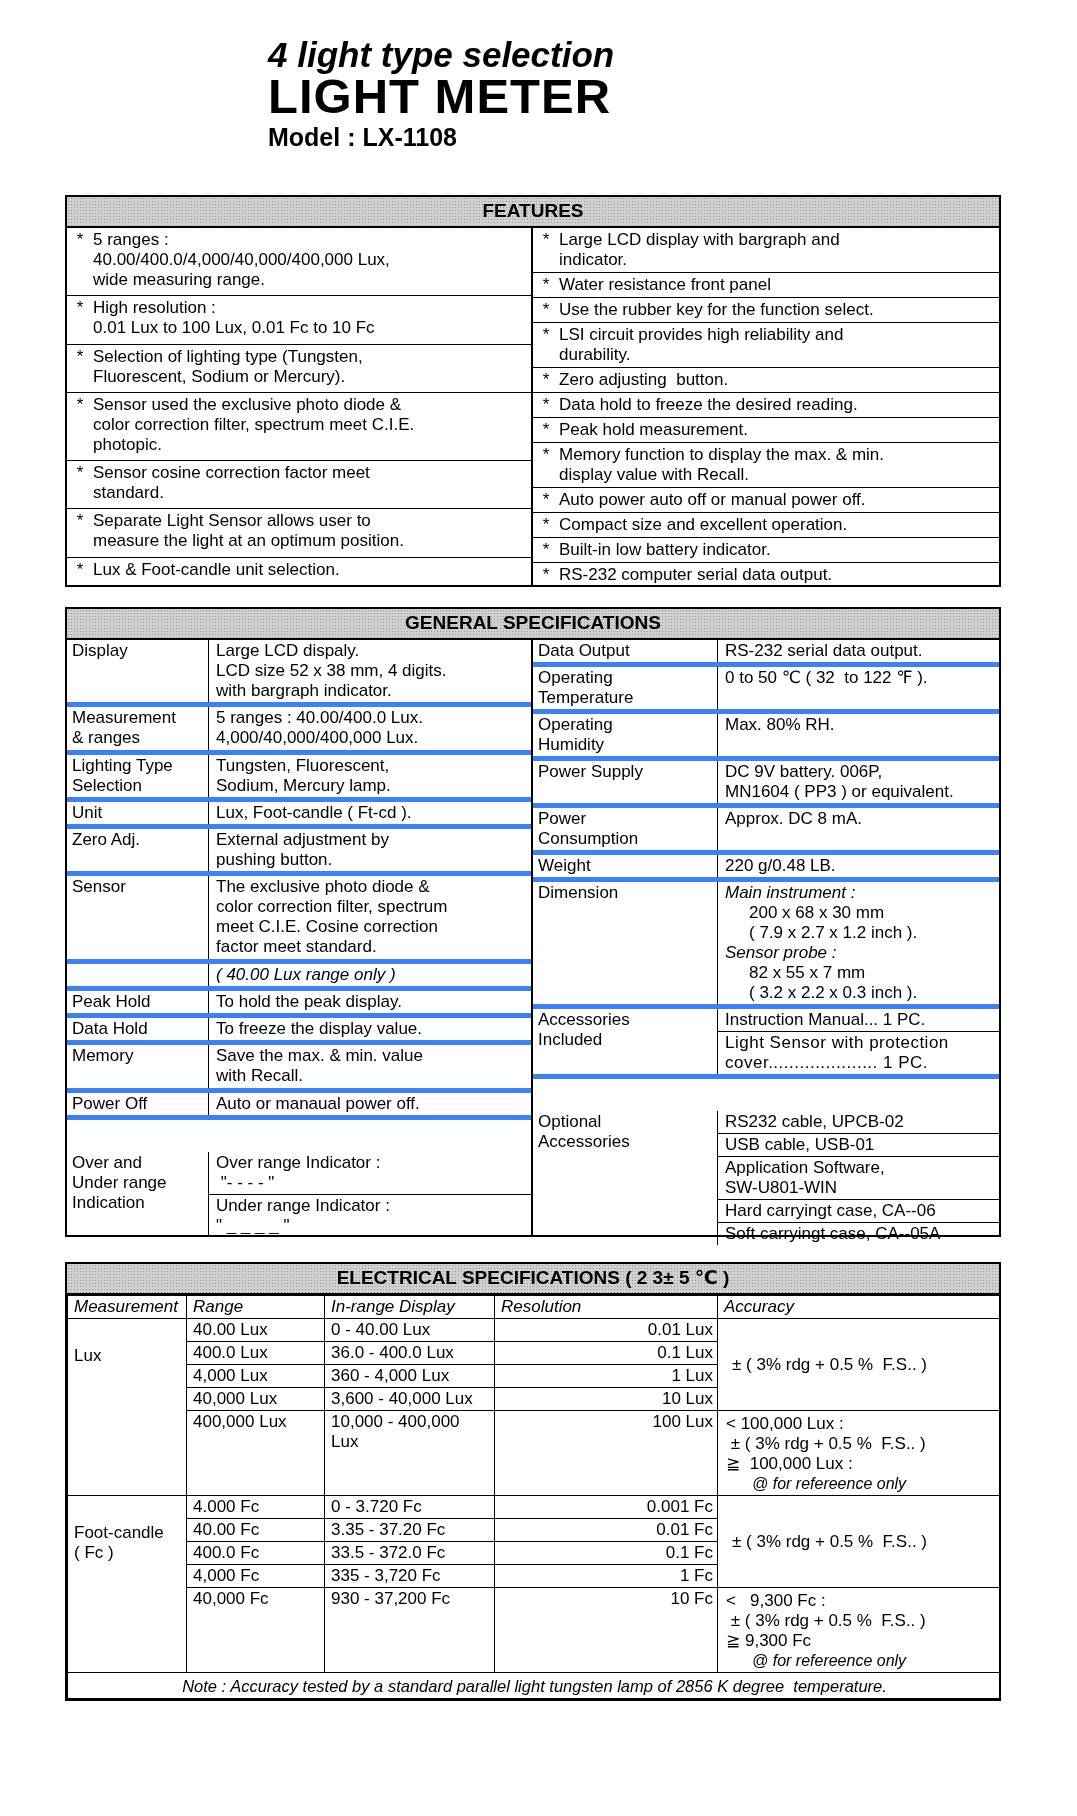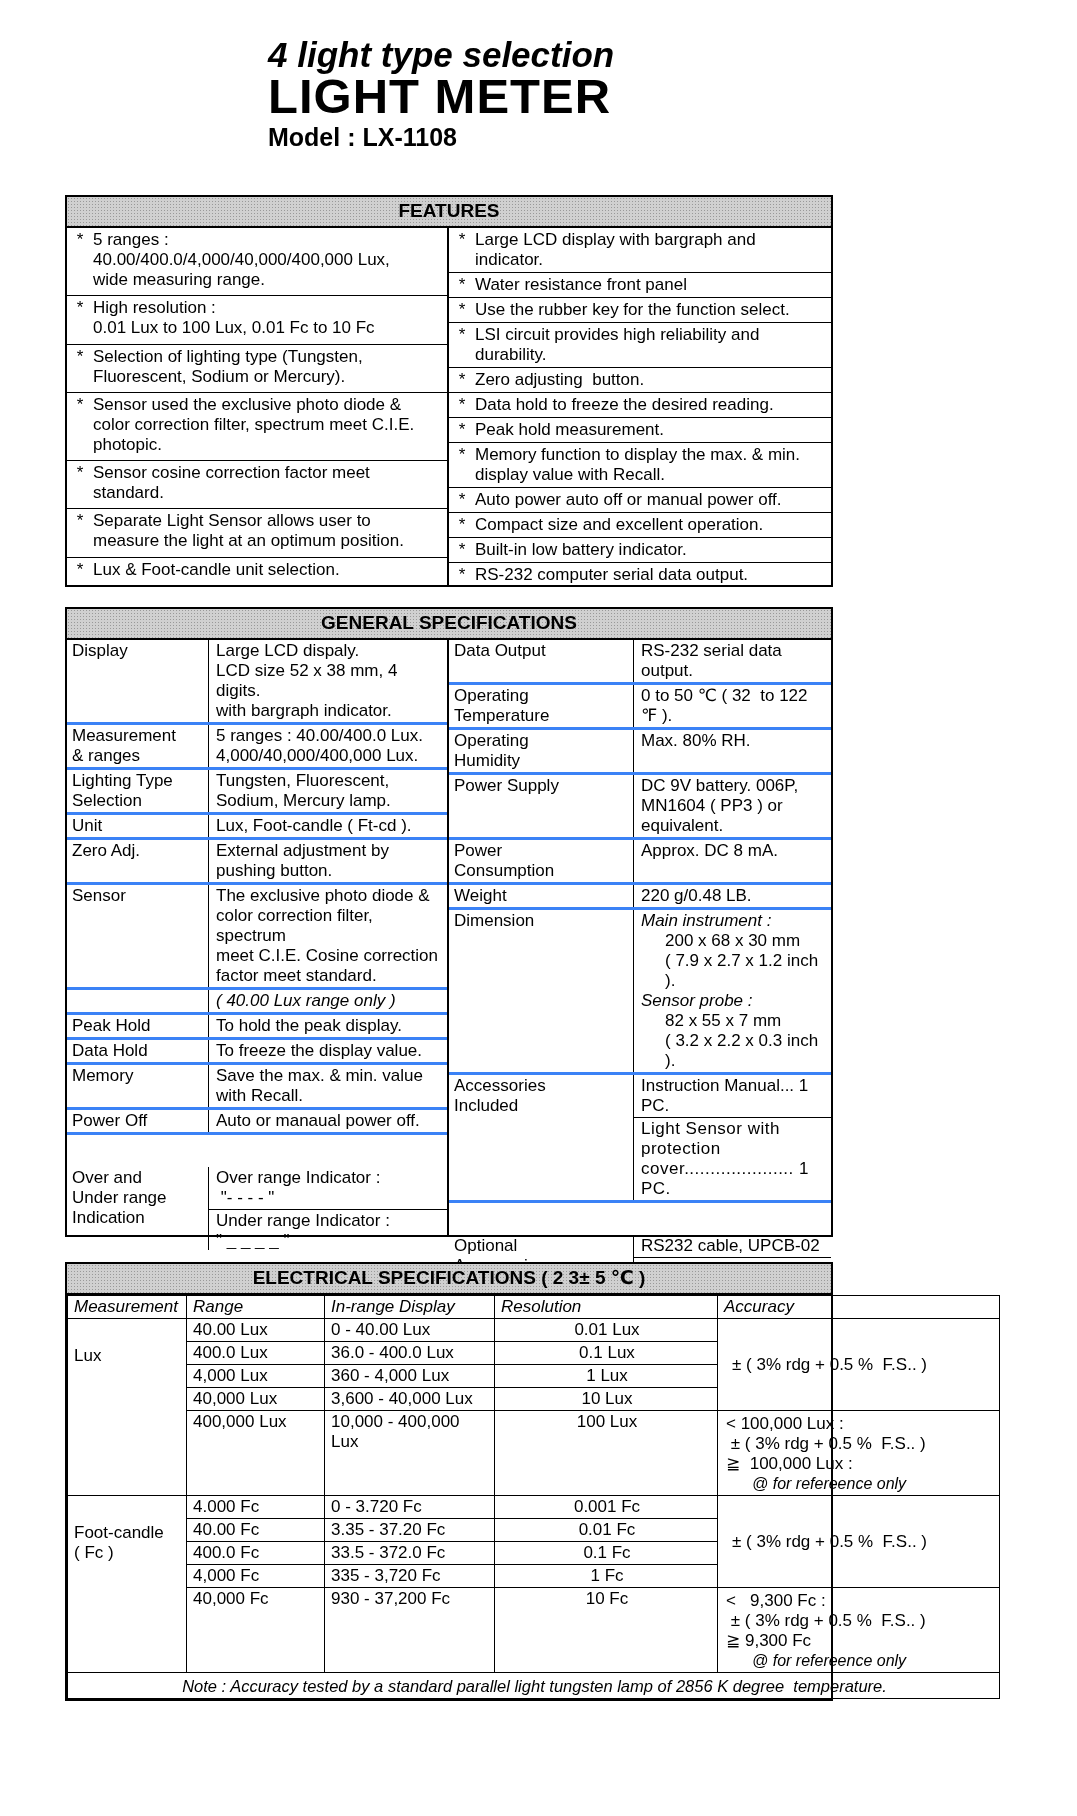--- a/index.html
+++ b/index.html
@@ -8,21 +8,21 @@
   .pre{white-space:pre-wrap;}
   .i{font-style:italic;}
 
   
   .doc-header{position:absolute;left:268px;top:40px;}
   .tagline{font-size:35px;line-height:30px;font-weight:bold;font-style:italic;}
   .big-title{font-size:49px;line-height:52px;font-weight:bold;letter-spacing:1px;}
   .model{font-size:25px;line-height:30px;font-weight:bold;}
 
   
-  .sect{position:absolute;left:65px;width:768px;border:2px solid #000;box-sizing:border-box;background:#fff;}
+  .sect{position:absolute;left:65px;width:936px;border:2px solid #000;box-sizing:border-box;background:#fff;}
   .banner{background-color:#d0d0d0;
           background-image:radial-gradient(#999 0.7px,rgba(0,0,0,0) 0.9px);
           background-size:3px 3px;
           border-bottom:2px solid #000;font-weight:bold;font-size:19px;line-height:22px;
           text-align:center;padding:3px 0 4px;}
 
   
   .features{top:195px;}
   .fcols{display:flex;height:357px;}
   .fcol{width:50%;display:flex;flex-direction:column;box-sizing:border-box;}
@@ -30,39 +30,39 @@
   .frow{display:flex;border-bottom:1px solid #000;padding:2px 0 2px;flex:1 1 auto;}
   .frow:last-child{border-bottom:none;}
   .fstar{flex:0 0 26px;text-align:center;}
   .ftext{flex:1;padding-right:4px;}
 
   
   .general{top:607px;}
   .gcols{display:flex;height:595px;}
   .ghalf{width:50%;display:flex;flex-direction:column;box-sizing:border-box;}
   .ghalf.left{border-right:2px solid #000;}
-  .grow{display:flex;border-bottom:3px solid #3b82f6;flex:1 1 auto;}
+  .grow{display:flex;border-bottom:5px solid #3b82f6;flex:1 1 auto;}
   .grow:last-child{border-bottom:none;margin-top:32px;}
   .glabel{box-sizing:border-box;border-right:1px solid #000;padding:1px 3px 1px 5px;}
   .ghalf.left .glabel{flex:0 0 142px;}
   .ghalf.right .glabel{flex:0 0 185px;}
   .gval{flex:1;padding:1px 4px 1px 7px;}
   .gvstack{flex:1;display:flex;flex-direction:column;}
   .gvstack .sub{border-bottom:1px solid #000;padding:1px 4px 1px 7px;flex:1 1 auto;}
   .gvstack .sub:last-child{border-bottom:none;}
   .ind{padding-left:24px;}
   .dots{letter-spacing:0.5px;}
 
   
   .electrical{top:1262px;}
   table.etab{border-collapse:collapse;table-layout:fixed;width:100%;}
   .etab td{border:1px solid #000;padding:1px 4px 1px 6px;height:21px;vertical-align:top;box-sizing:border-box;}
   .etab tr.hdr td{font-style:italic;height:23px;}
   .etab td.meas{padding-top:27px;}
-  .etab td.res{text-align:center;}
+  .etab td.res{text-align:right;}
   .etab td.accmain{vertical-align:middle;padding-left:14px;}
   .etab td.acchigh{vertical-align:top;padding-top:3px;padding-left:8px;}
   .etab td.acchigh .refnote{font-style:italic;font-size:16px;padding-left:26px;}
   .etab td.note-row{text-align:center;font-style:italic;font-size:16.5px;height:26px;padding-top:3px;}
   .clipline{height:18px;overflow:hidden;}
 
   
   .footer{position:absolute;left:65px;top:1737px;width:936px;display:flex;justify-content:space-between;
           font-size:14.5px;line-height:18px;}
 </style>

